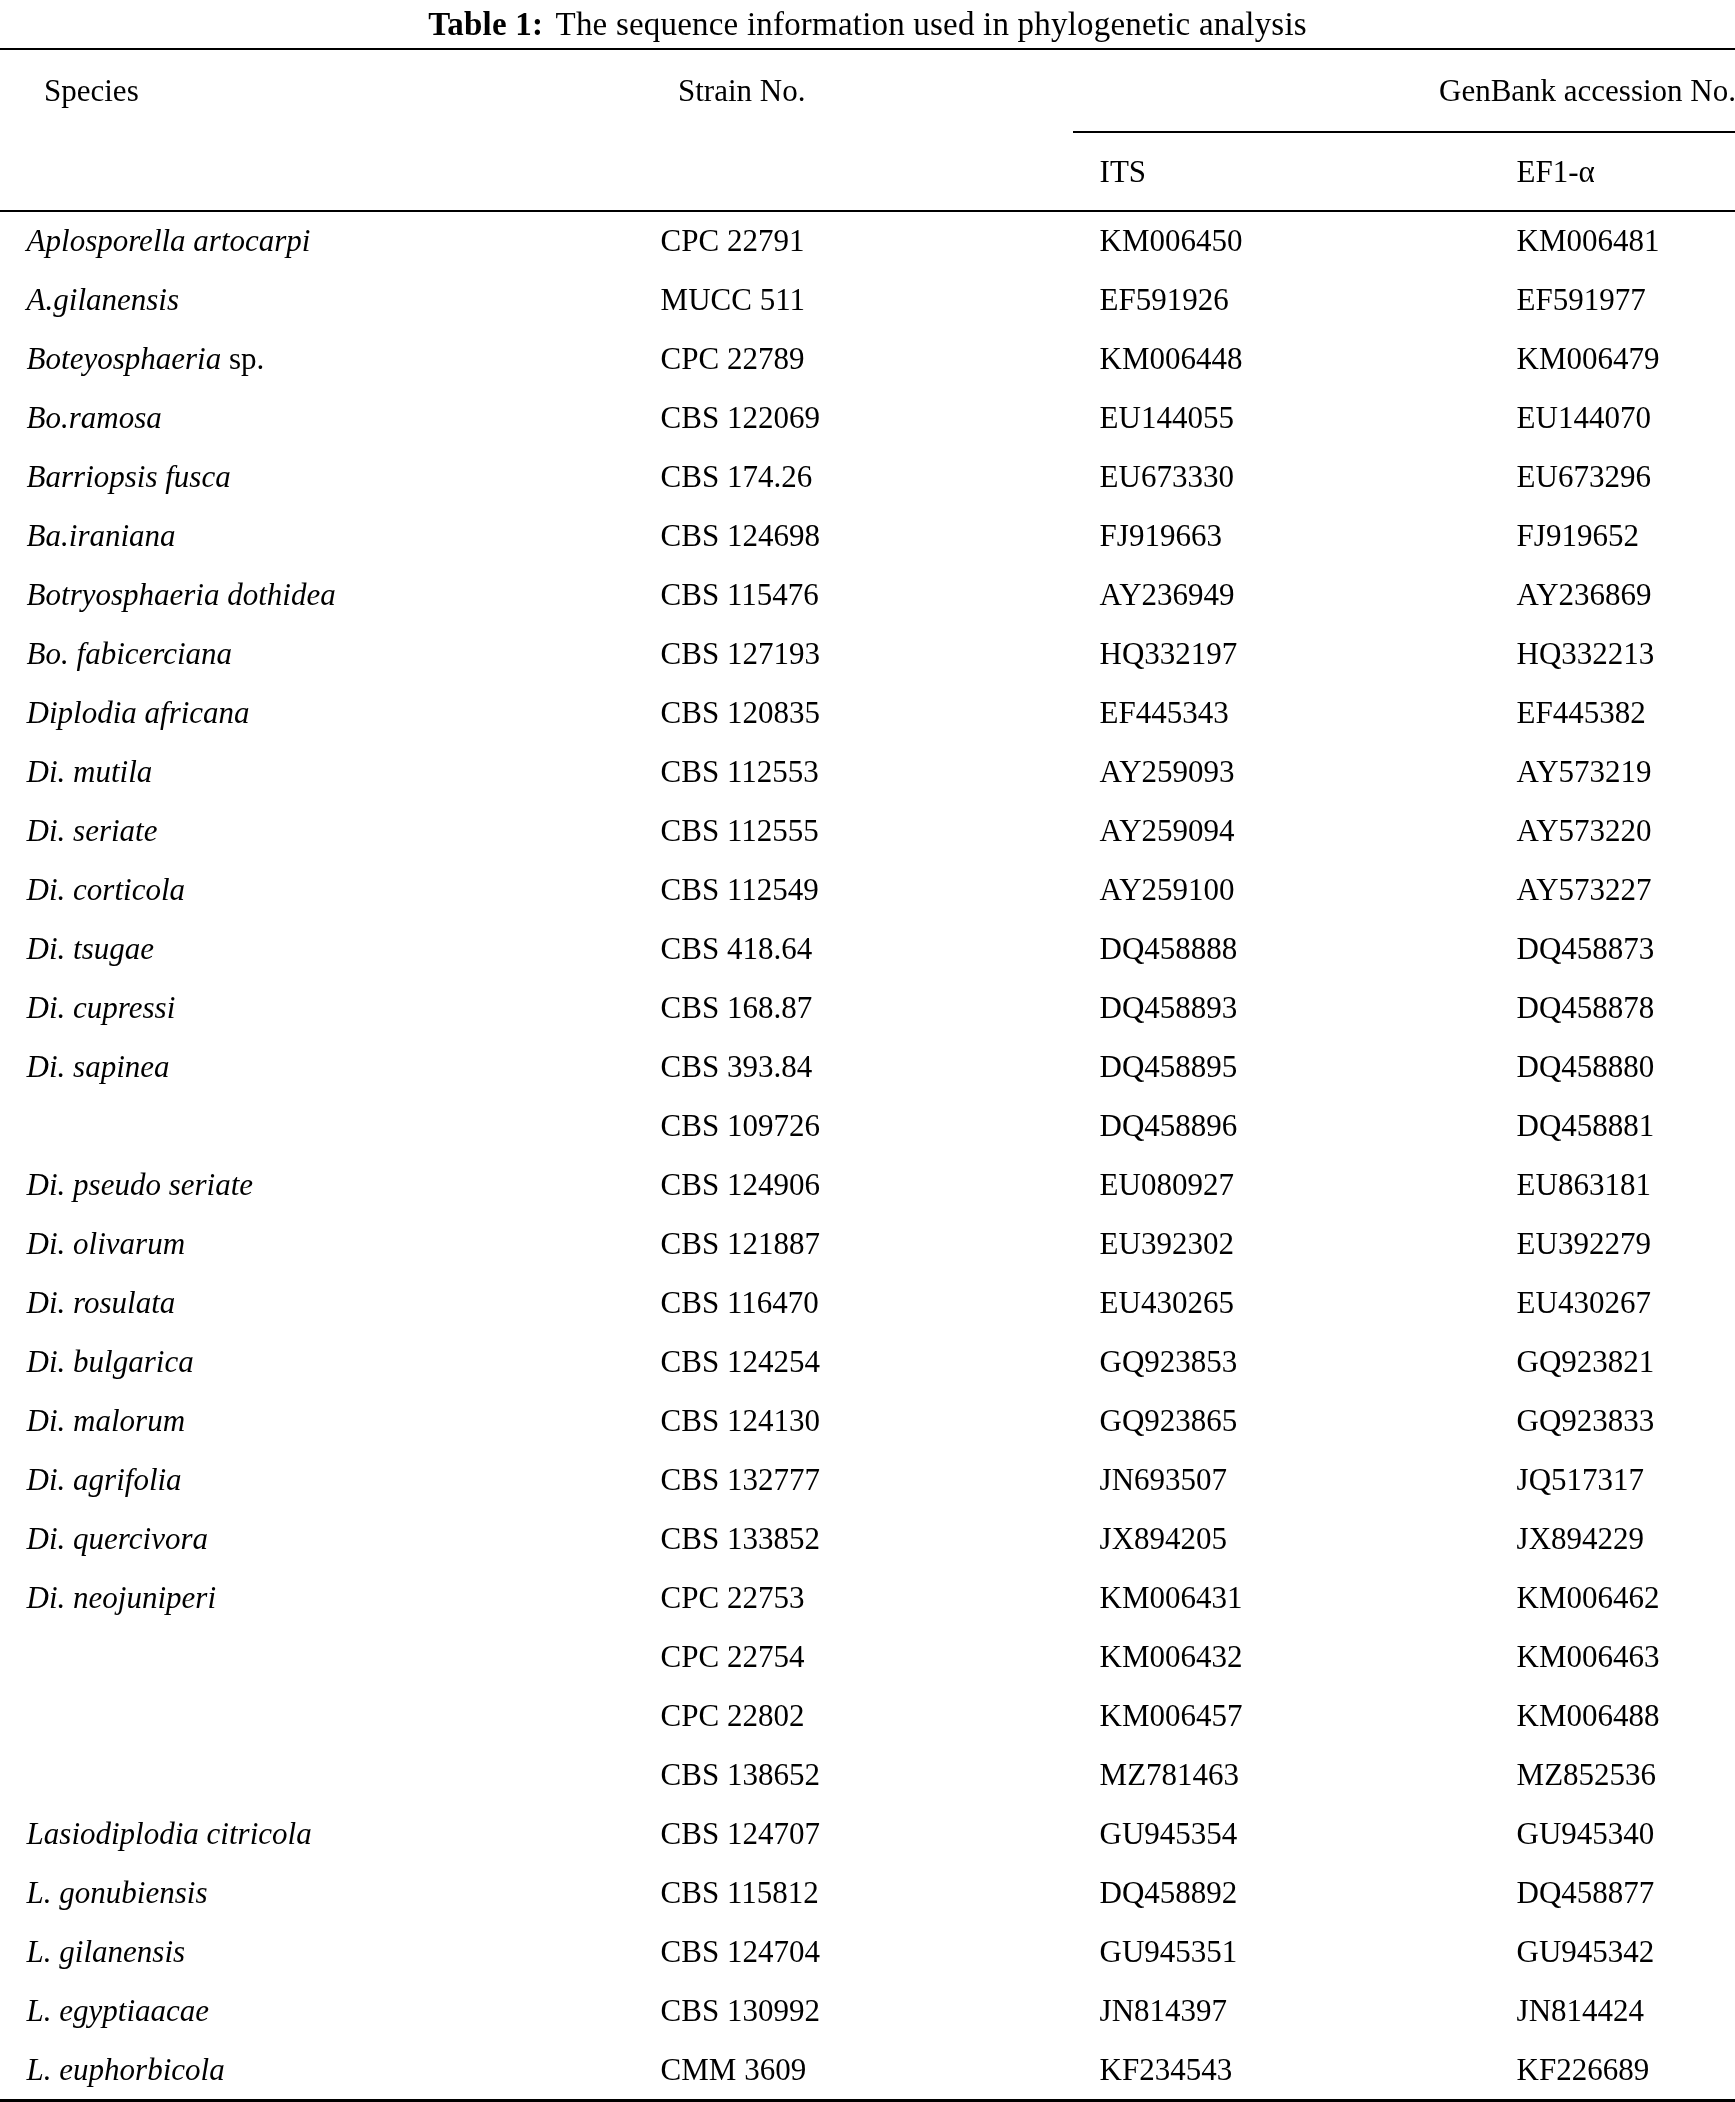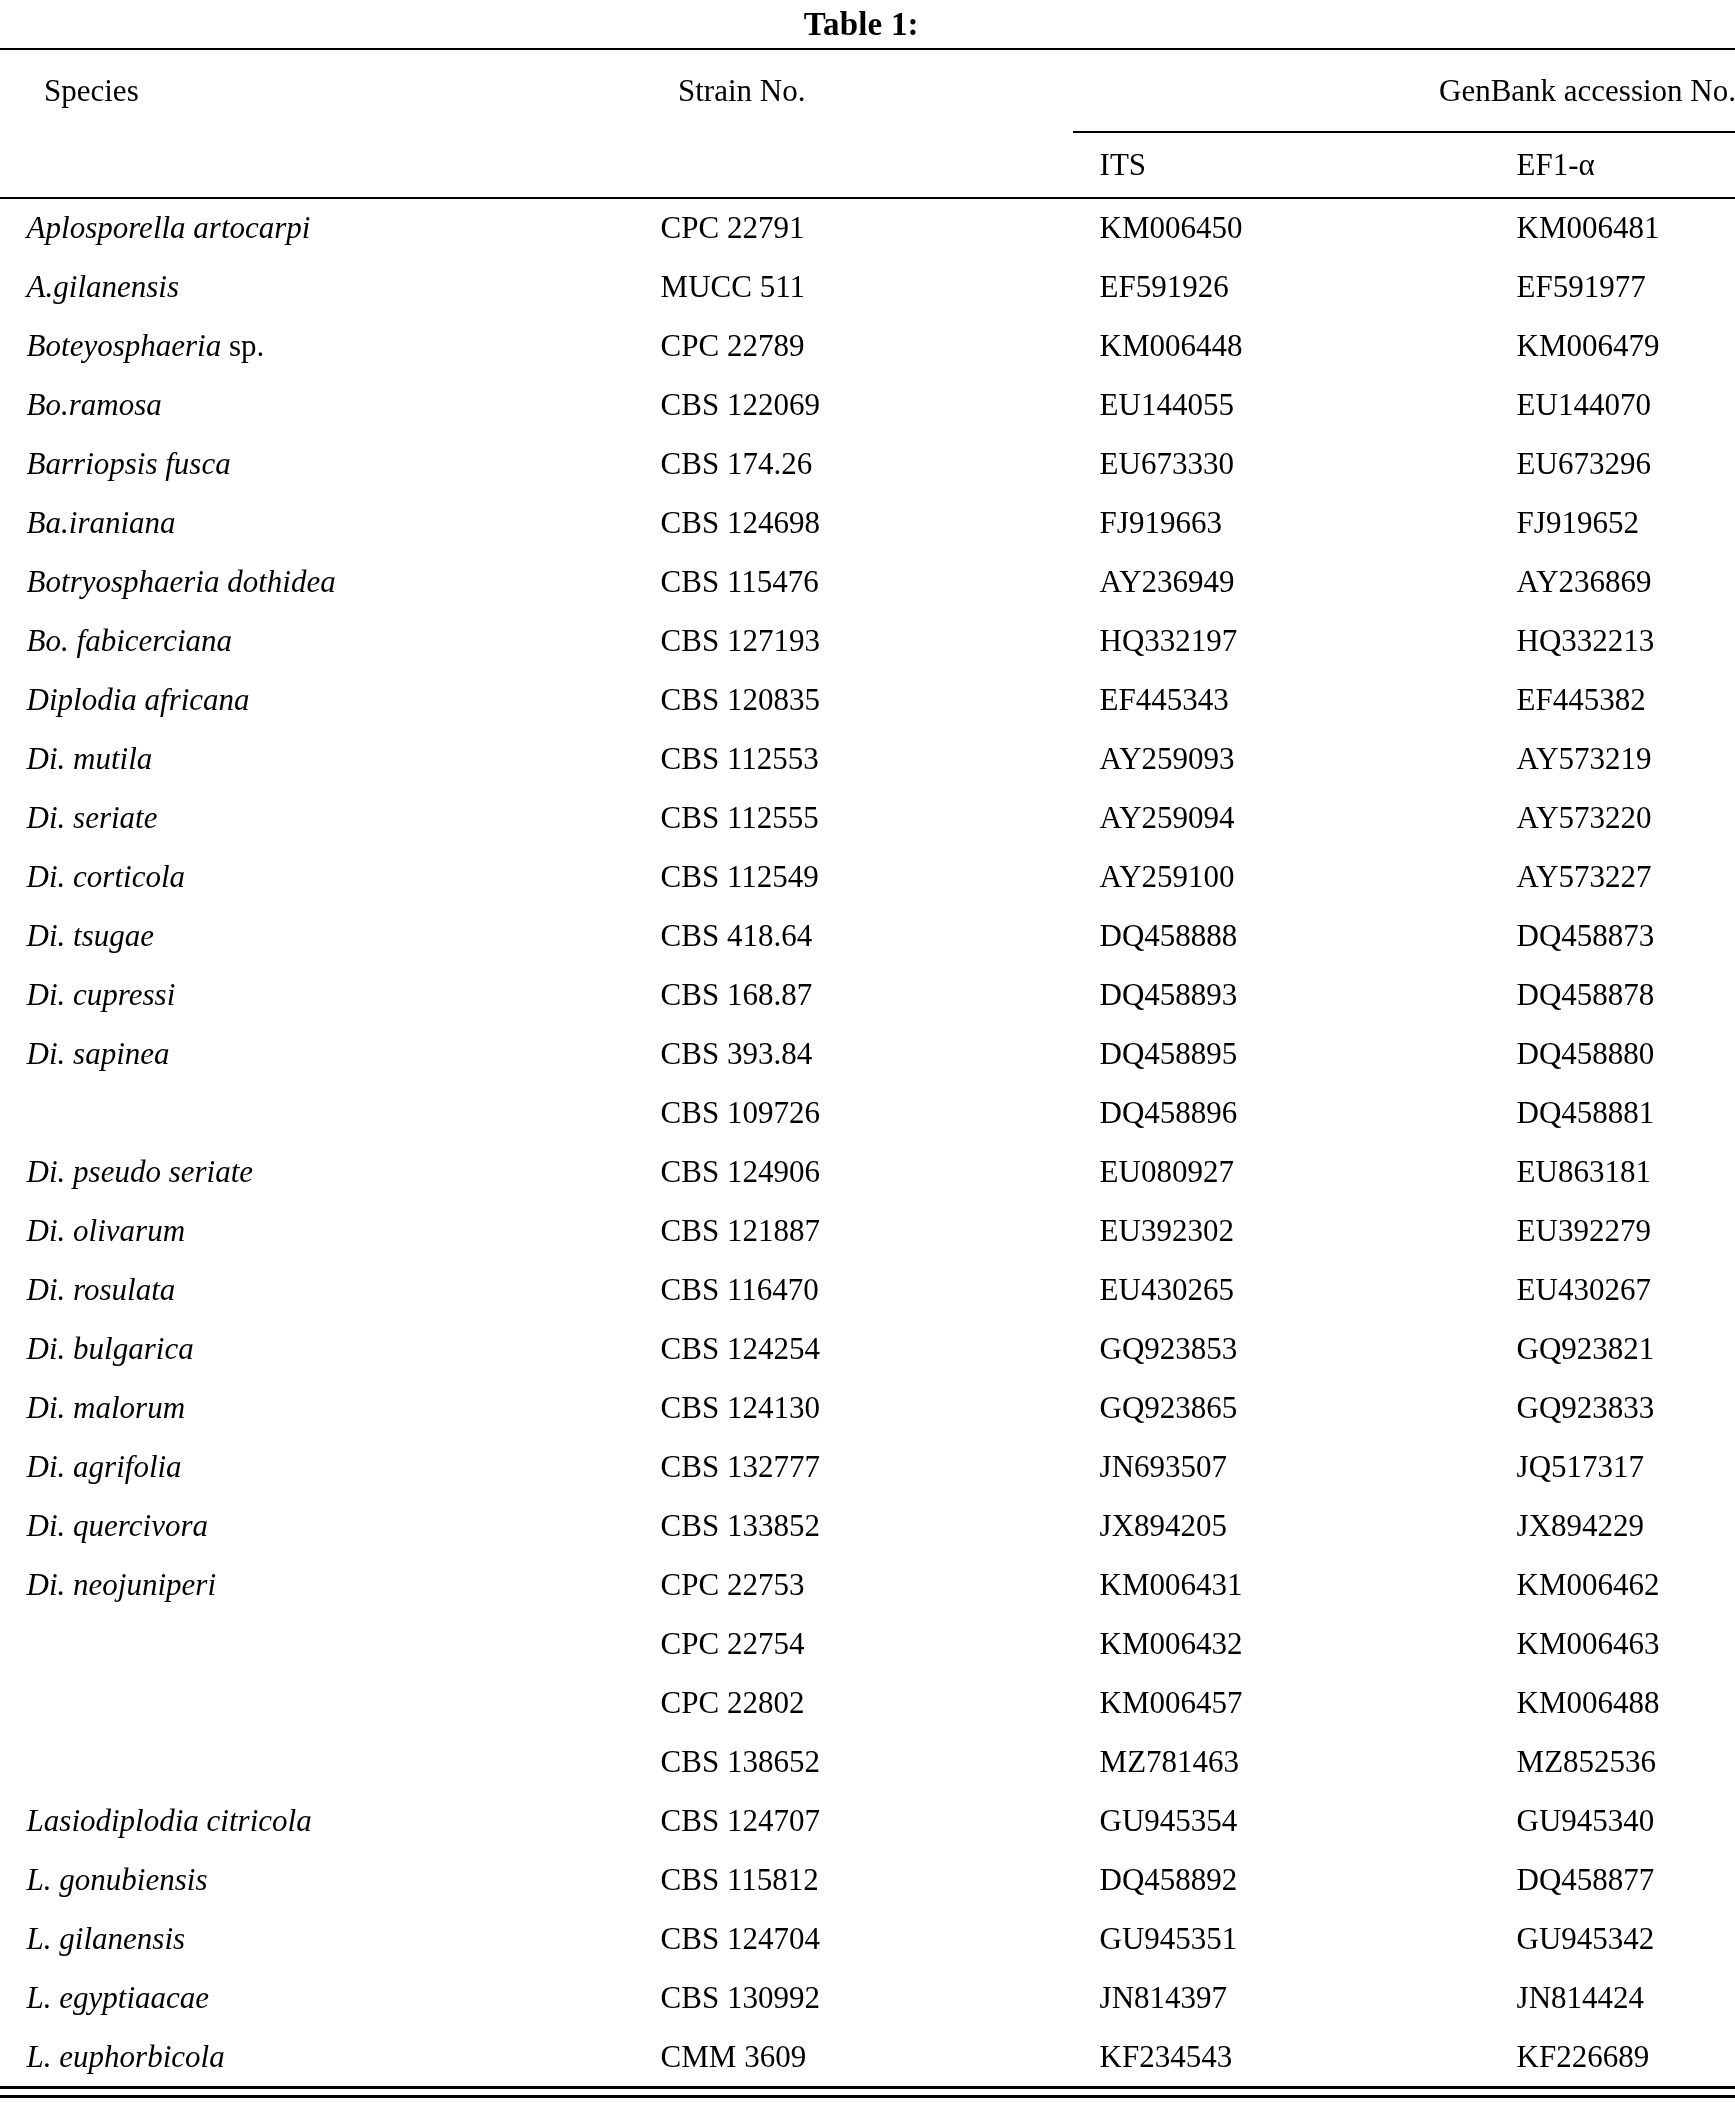--- a/index.html
+++ b/index.html
@@ -53,21 +53,21 @@
   }
   thead th.genbank {
     text-align: right;
     padding-left: 0;
     border-bottom: 2.7px solid #000;
   }
   thead tr.top th.spanner {
     border-bottom: 2.7px solid #000;
   }
   thead tr.sub th {
-    height: 66px;
+    height: 79px;
     vertical-align: middle;
     border-bottom: 2.7px solid #000;
   }
 
   tbody td {
     height: 59px;
     vertical-align: middle;
   }
   .sp-italic { font-style: italic; }
   .sp-roman  { font-style: normal; margin-top: 8px; }
@@ -78,20 +78,21 @@
     height: 11.5px;
   }
 </style>
 </head>
 <body>
 
 <div class="page">
 
   <div class="caption">
     <span class="caption-label">Table 1:</span>
+    <span class="caption-text">The sequence information used in phylogenetic analysis</span>
   </div>
 
   <table>
     <colgroup>
       <col class="c-species">
       <col class="c-strain">
       <col class="c-its">
       <col class="c-ef1a">
     </colgroup>
     <thead>

